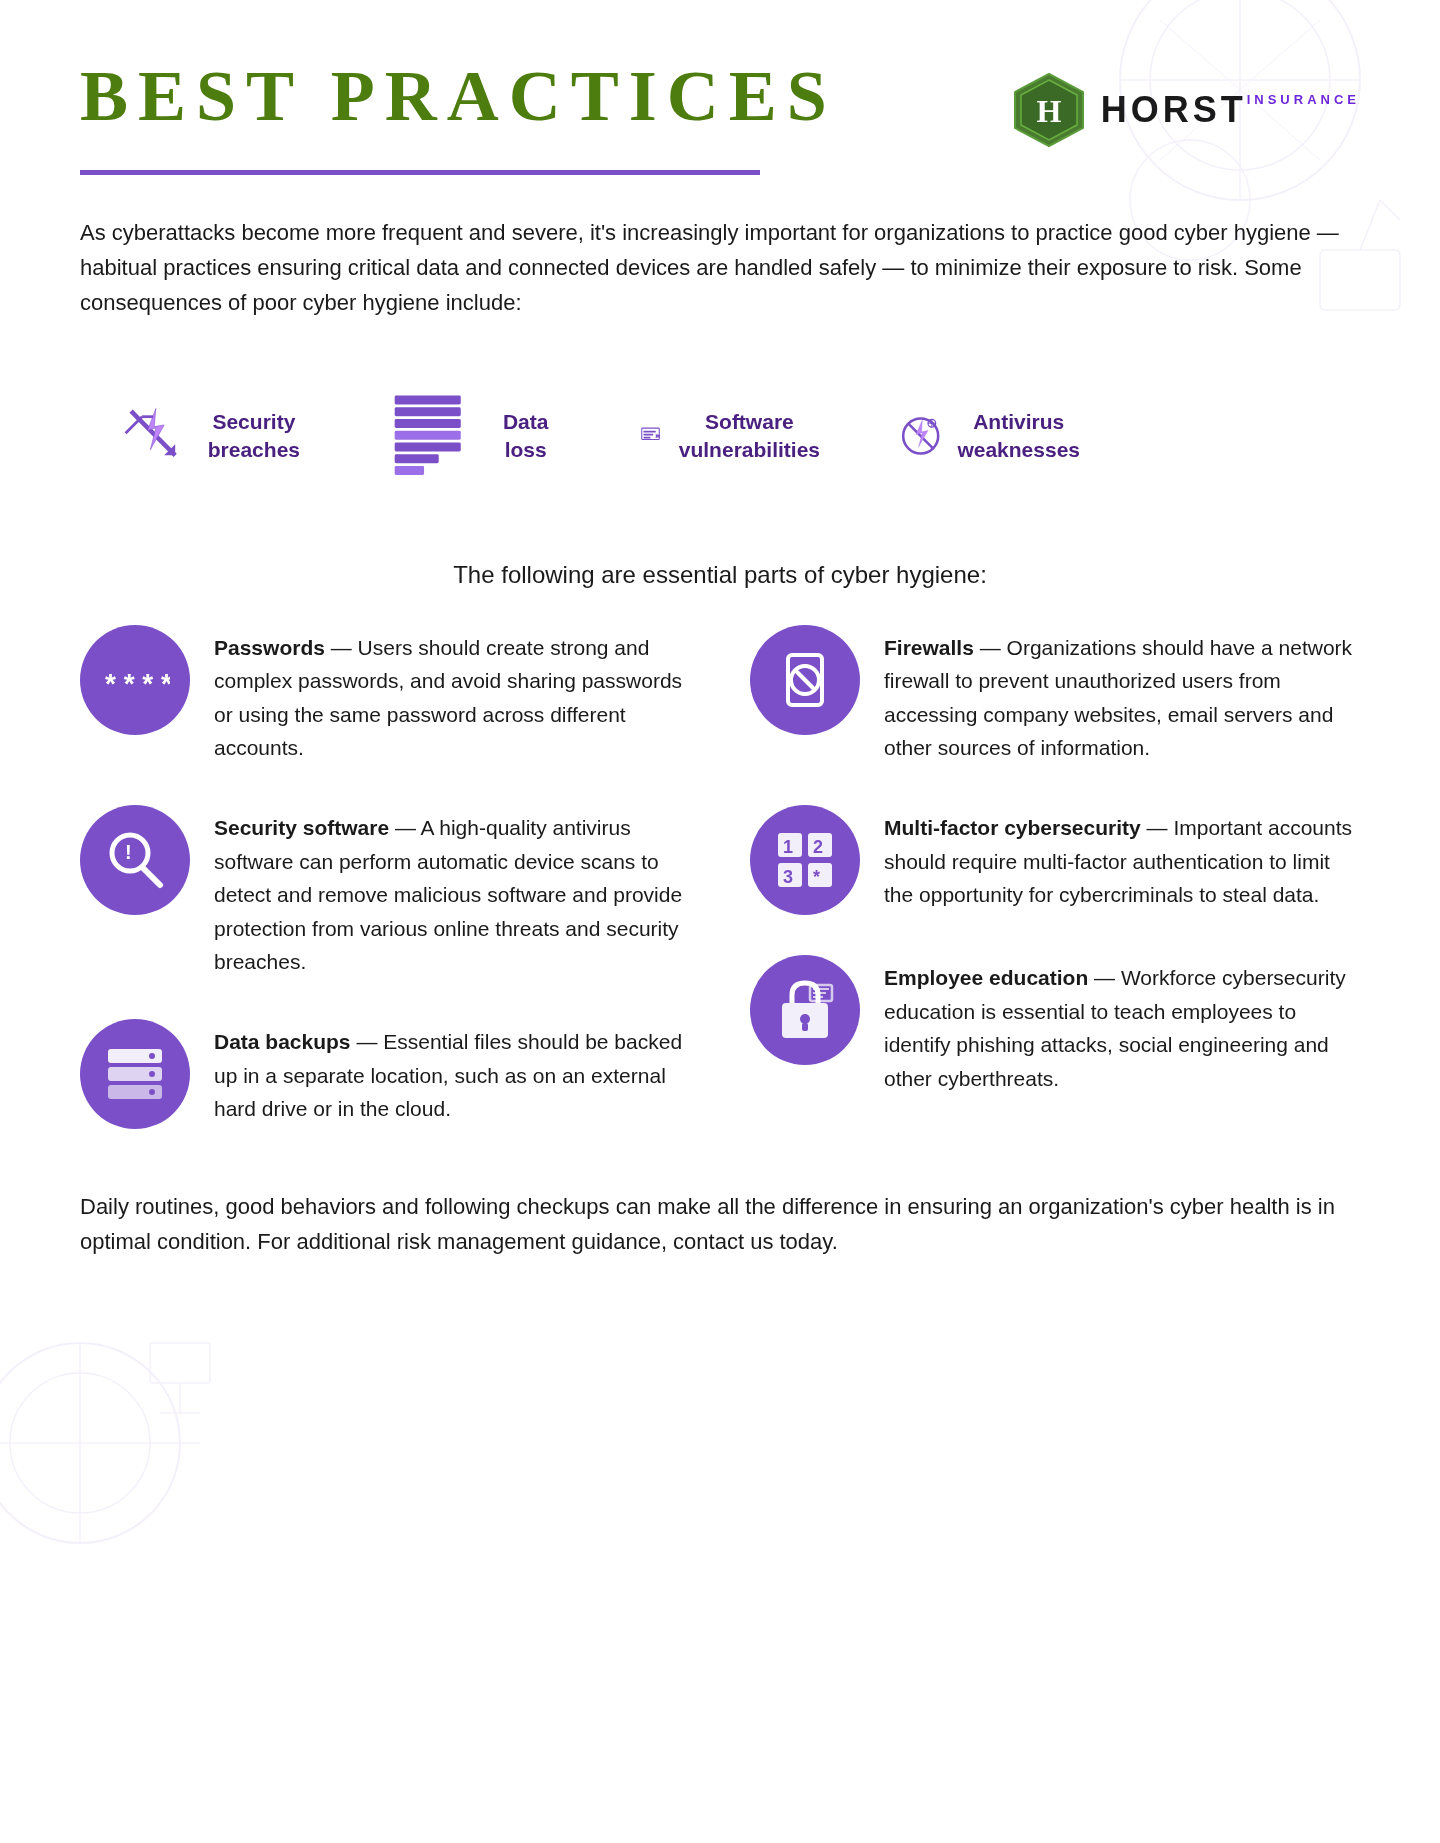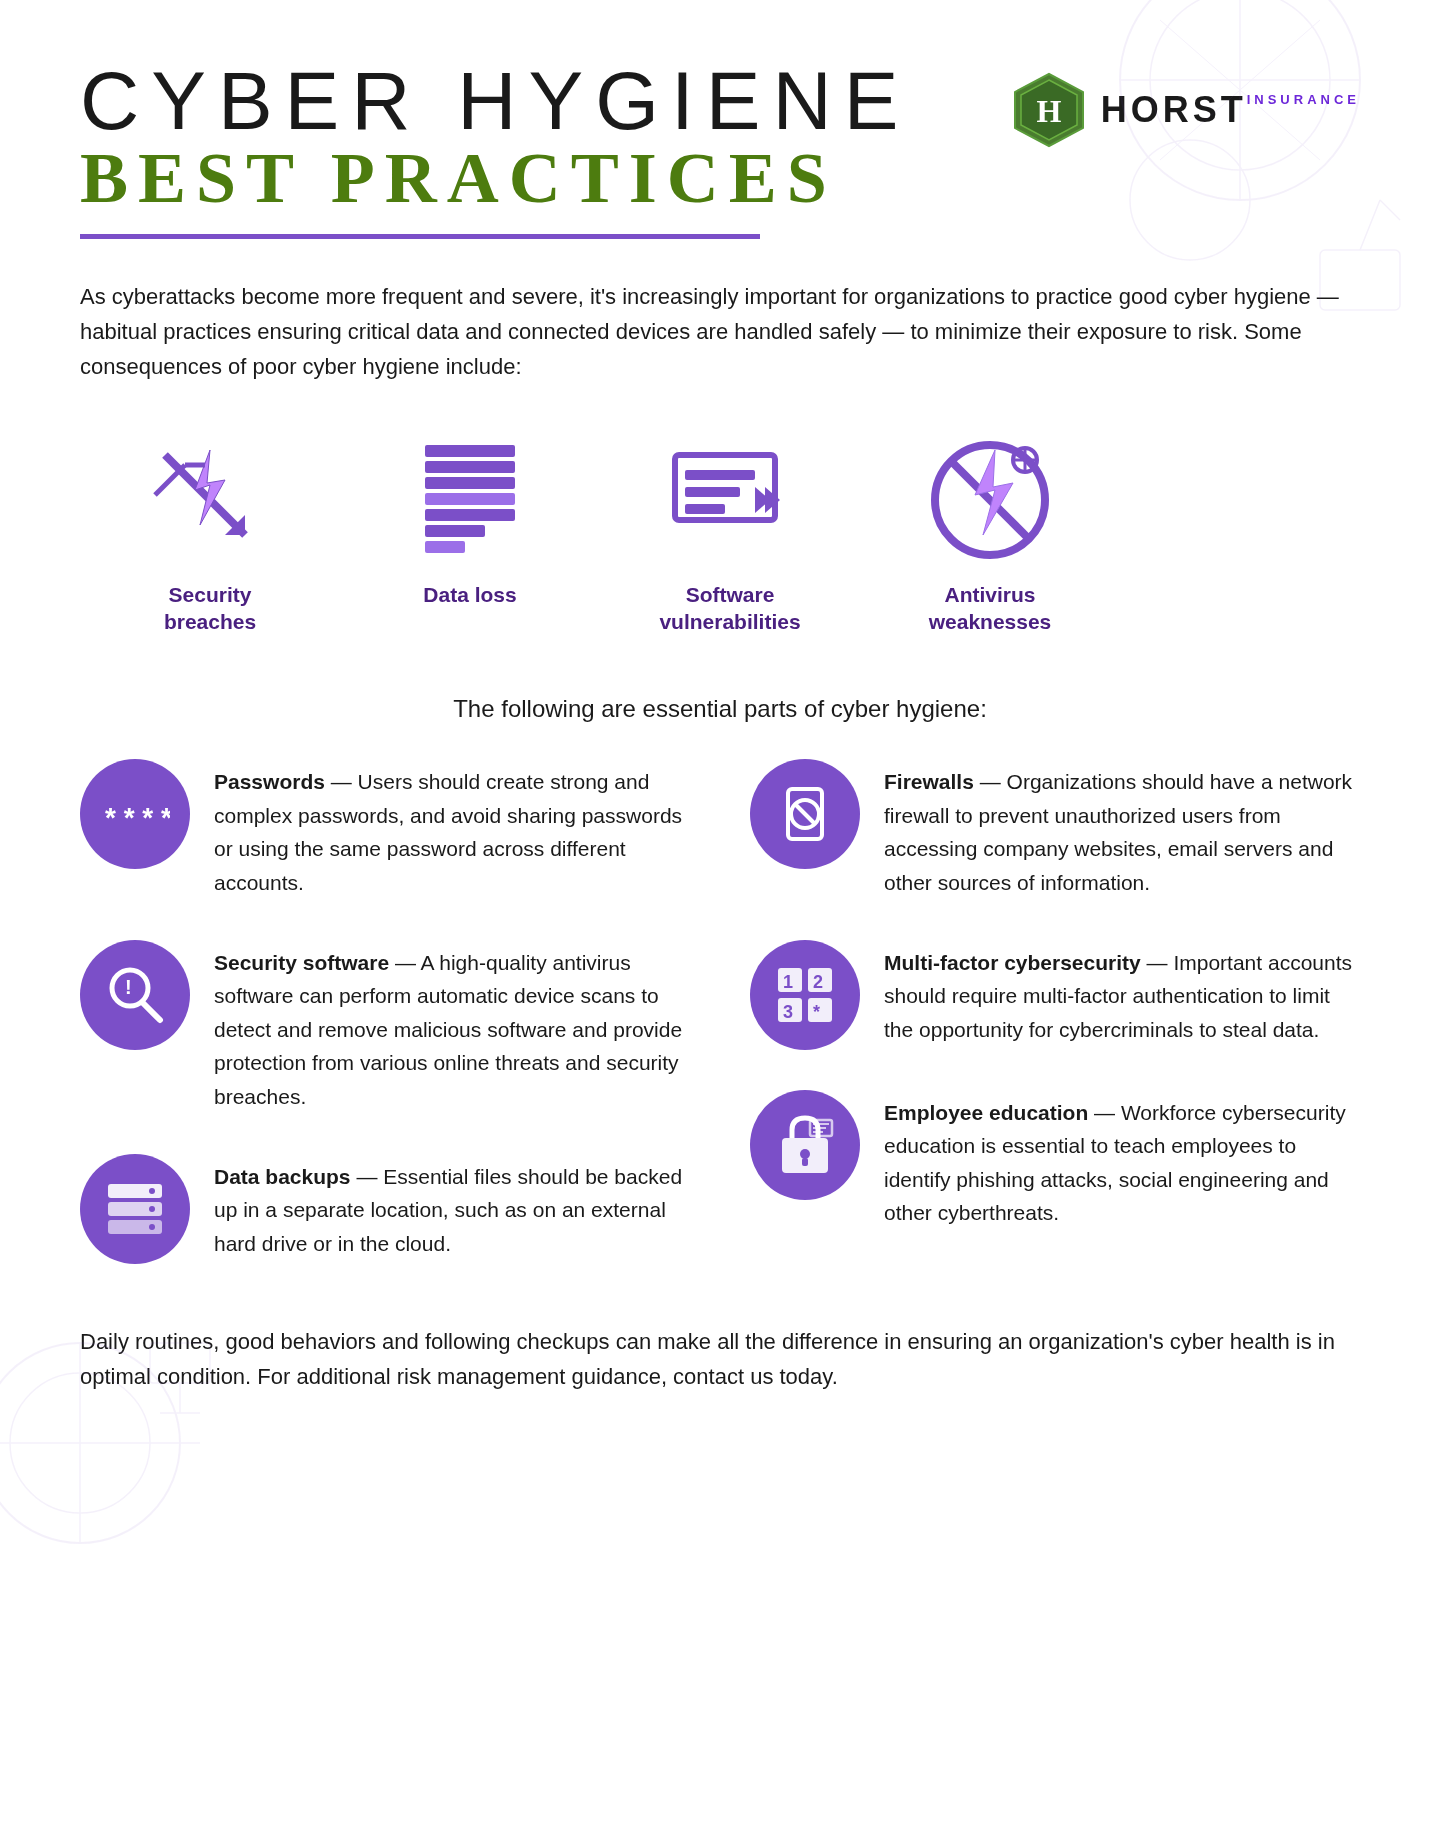--- a/index.html
+++ b/index.html
@@ -127,21 +127,21 @@
     .icons-row {
       display: flex;
       justify-content: flex-start;
       gap: 80px;
       margin-bottom: 60px;
       padding-left: 40px;
     }
 
     .icon-item {
       display: flex;
-      flex-direction: column;
+      flex-direction: row;
       align-items: center;
       gap: 16px;
       width: 180px;
     }
 
     .icon-label {
       font-size: 21px;
       font-weight: 800;
       color: #4a2080;
       text-align: center;
@@ -233,21 +233,20 @@
     <circle cx="80" cy="200" r="70" stroke="#7b4fc8" stroke-width="1.5" fill="none"></circle>
     <line x1="0" y1="200" x2="200" y2="200" stroke="#7b4fc8" stroke-width="1.5"></line>
     <line x1="80" y1="100" x2="80" y2="300" stroke="#7b4fc8" stroke-width="1.5"></line>
     <rect x="150" y="100" width="60" height="40" rx="3" stroke="#7b4fc8" stroke-width="1.5" fill="none"></rect>
     <line x1="180" y1="140" x2="180" y2="170" stroke="#7b4fc8" stroke-width="1.5"></line>
     <line x1="160" y1="170" x2="200" y2="170" stroke="#7b4fc8" stroke-width="1.5"></line>
   </svg>
 
   <div class="header">
     <div class="title-block">
-      <div class="title-line1">CYBER HYGIENE</div>
       <div class="title-line2">BEST PRACTICES</div>
     </div>
     <div class="logo-block">
 
       <svg class="logo-hex" viewBox="0 0 80 80" fill="none" xmlns="http://www.w3.org/2000/svg">
         <polygon points="40,4 74,22 74,58 40,76 6,58 6,22" fill="#4a7c2f" stroke="#5a9c3a" stroke-width="2"></polygon>
         <polygon points="40,10 68,25 68,55 40,70 12,55 12,25" fill="#3a6a25" stroke="#6ab040" stroke-width="1.5"></polygon>
 
         <text x="40" y="52" text-anchor="middle" font-size="32" font-weight="900" fill="white" font-family="Arial Black">H</text>
       </svg>

